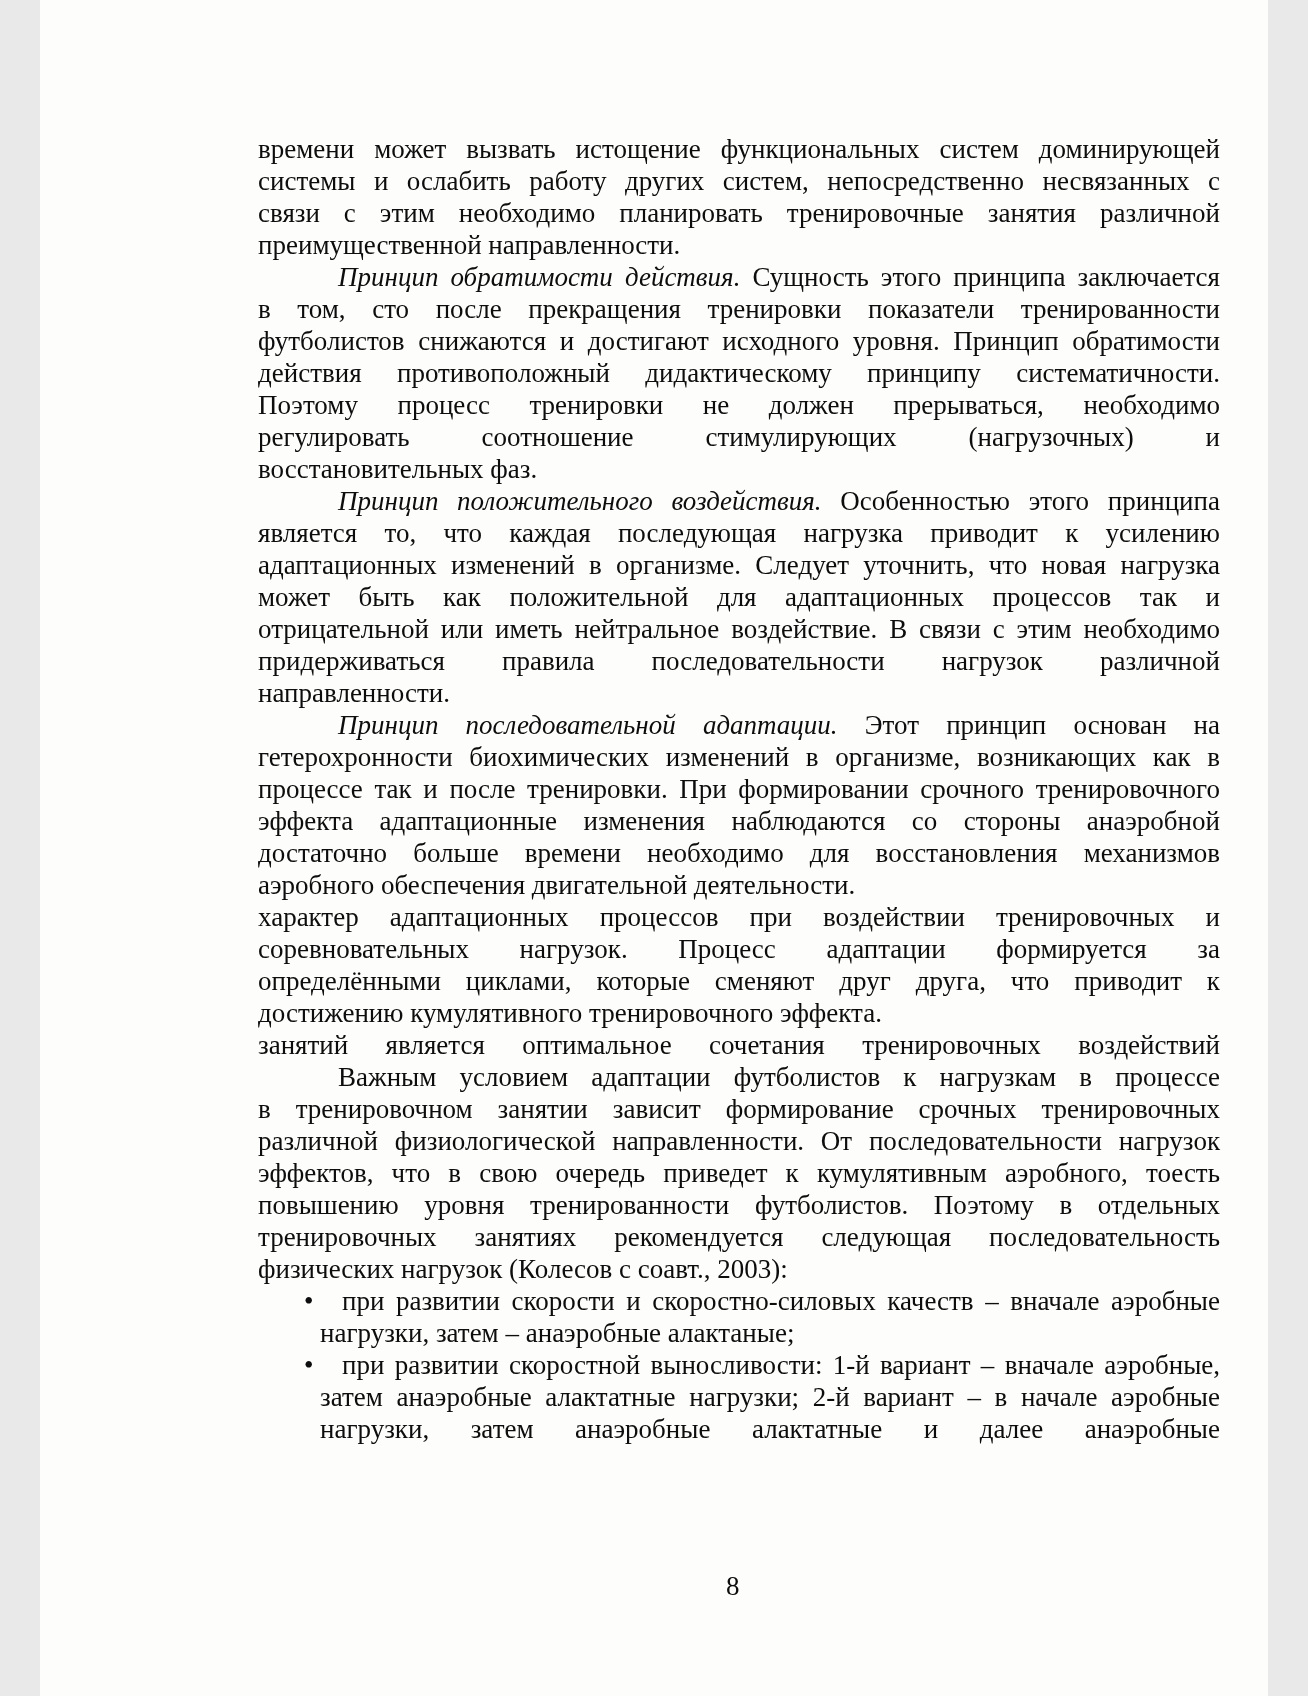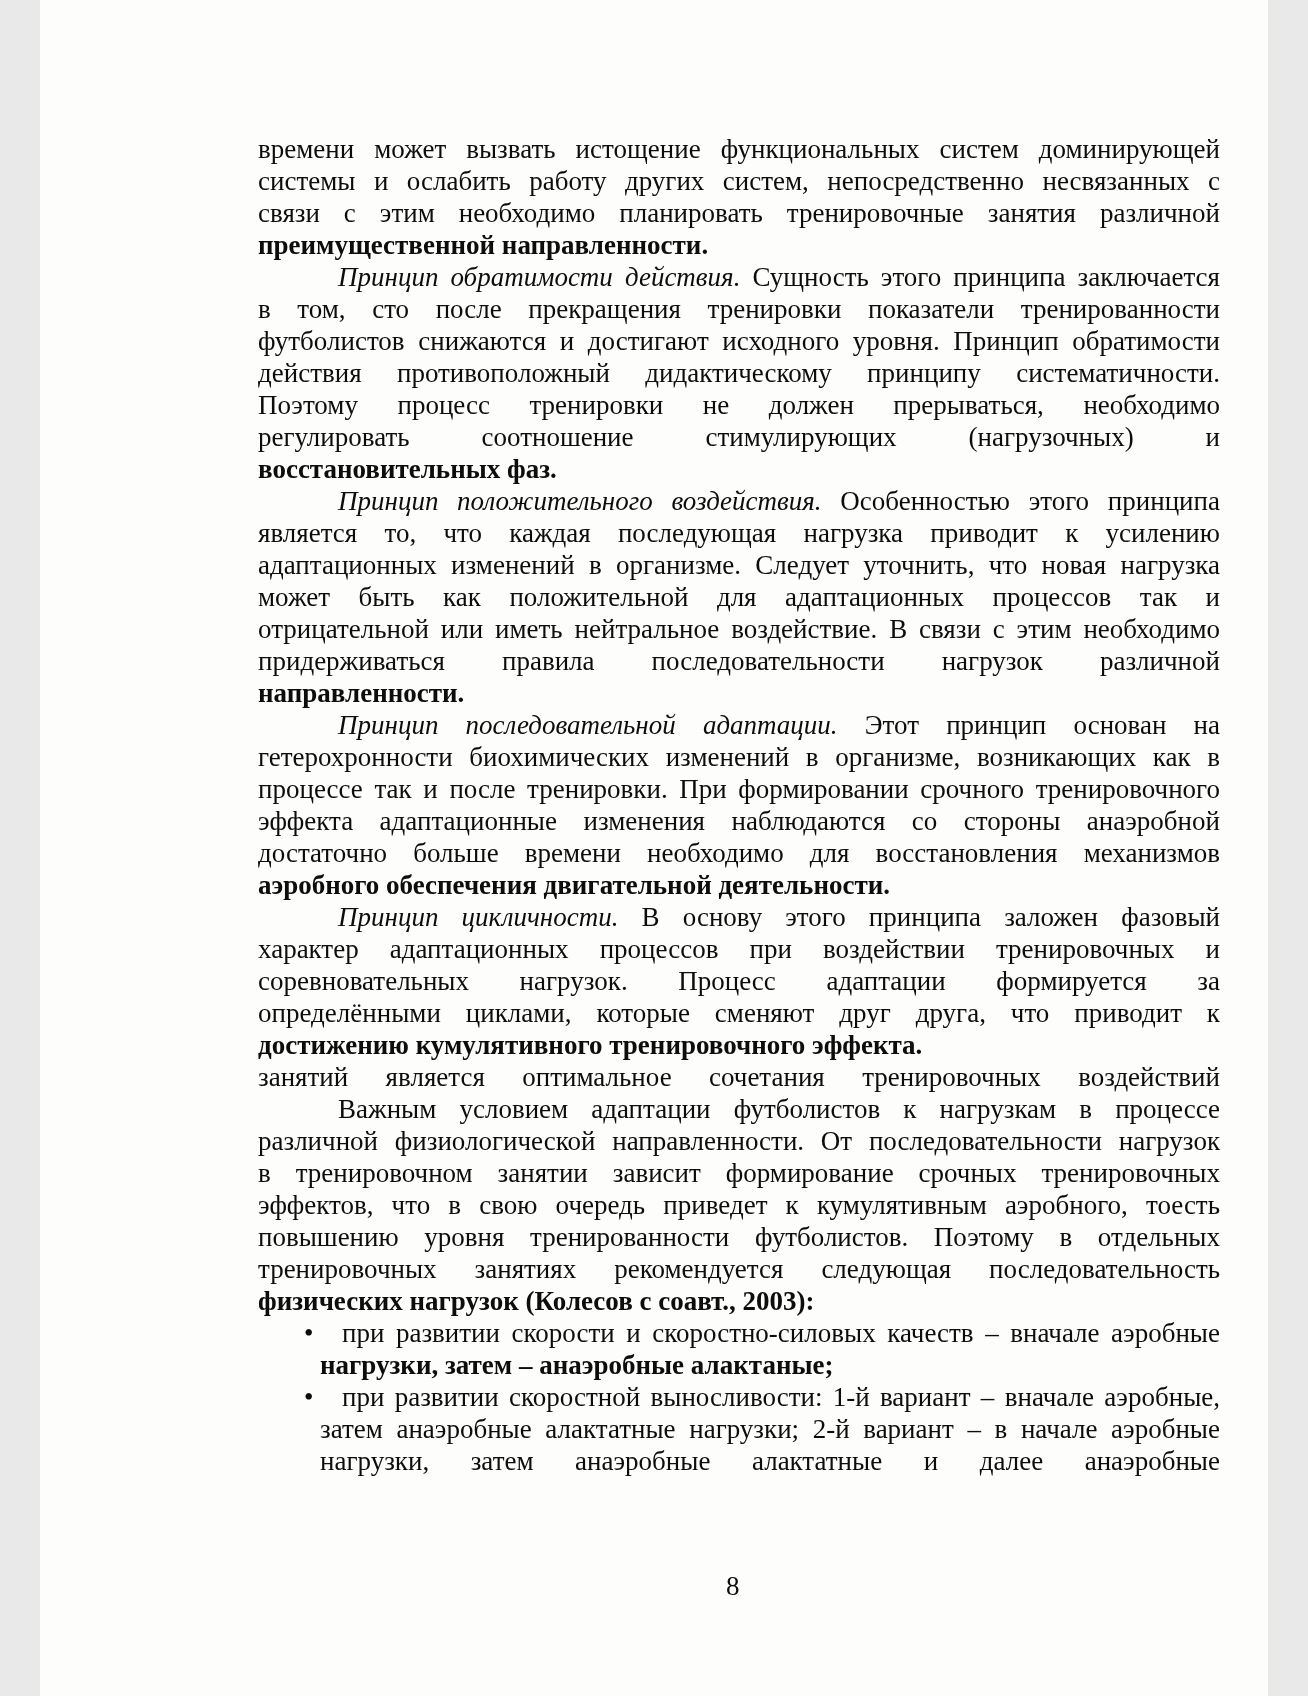--- a/index.html
+++ b/index.html
@@ -20,21 +20,20 @@
     line-height:32px;
   }
   .line{
     height:32px;
     text-align:justify;
     text-align-last:justify;
     white-space:normal;
   }
   .line.align-left{
     text-align-last:left;
-    font-weight:bold;
   }
   .line.indent{
     text-indent:80px;
   }
   .line i{
     font-style:italic;
     margin-top:36px;
   }
   .b-line{
     position:relative;
@@ -77,29 +76,28 @@
       <div class="line">может быть как положительной для адаптационных процессов так и</div>
       <div class="line">отрицательной или иметь нейтральное воздействие. В связи с этим необходимо</div>
       <div class="line">придерживаться правила последовательности нагрузок различной</div>
       <div class="line align-left">направленности.</div>
       <div class="line indent"><i>Принцип последовательной адаптации.</i> Этот принцип основан на</div>
       <div class="line">гетерохронности биохимических изменений в организме, возникающих как в</div>
       <div class="line">процессе так и после тренировки. При формировании срочного тренировочного</div>
       <div class="line">эффекта адаптационные изменения наблюдаются со стороны анаэробной</div>
       <div class="line">достаточно больше времени необходимо для восстановления механизмов</div>
       <div class="line align-left">аэробного обеспечения двигательной деятельности.</div>
-      <div class="line indent"><i>Принцип цикличности.</i> В основу этого принципа заложен фазовый</div>
       <div class="line">характер адаптационных процессов при воздействии тренировочных и</div>
       <div class="line">соревновательных нагрузок. Процесс адаптации формируется за</div>
       <div class="line">определёнными циклами, которые сменяют друг друга, что приводит к</div>
       <div class="line align-left">достижению кумулятивного тренировочного эффекта.</div>
       <div class="line">занятий является оптимальное сочетания тренировочных воздействий</div>
       <div class="line indent">Важным условием адаптации футболистов к нагрузкам в процессе</div>
+      <div class="line">в тренировочном занятии зависит формирование срочных тренировочных</div>
       <div class="line">различной физиологической направленности. От последовательности нагрузок</div>
-      <div class="line">в тренировочном занятии зависит формирование срочных тренировочных</div>
       <div class="line">эффектов, что в свою очередь приведет к кумулятивным аэробного, тоесть</div>
       <div class="line">повышению уровня тренированности футболистов. Поэтому в отдельных</div>
       <div class="line">тренировочных занятиях рекомендуется следующая последовательность</div>
       <div class="line align-left">физических нагрузок (Колесов с соавт., 2003):</div>
       <div class="line b-line b-first"><span class="dot">•</span>при развитии скорости и скоростно-силовых качеств – вначале аэробные</div>
       <div class="line align-left b-line">нагрузки, затем – анаэробные алактаные;</div>
       <div class="line b-line b-first"><span class="dot">•</span>при развитии скоростной выносливости: 1-й вариант – вначале аэробные,</div>
       <div class="line b-line">затем анаэробные алактатные нагрузки; 2-й вариант – в начале аэробные</div>
       <div class="line b-line">нагрузки, затем анаэробные алактатные и далее анаэробные</div>
     </div>

